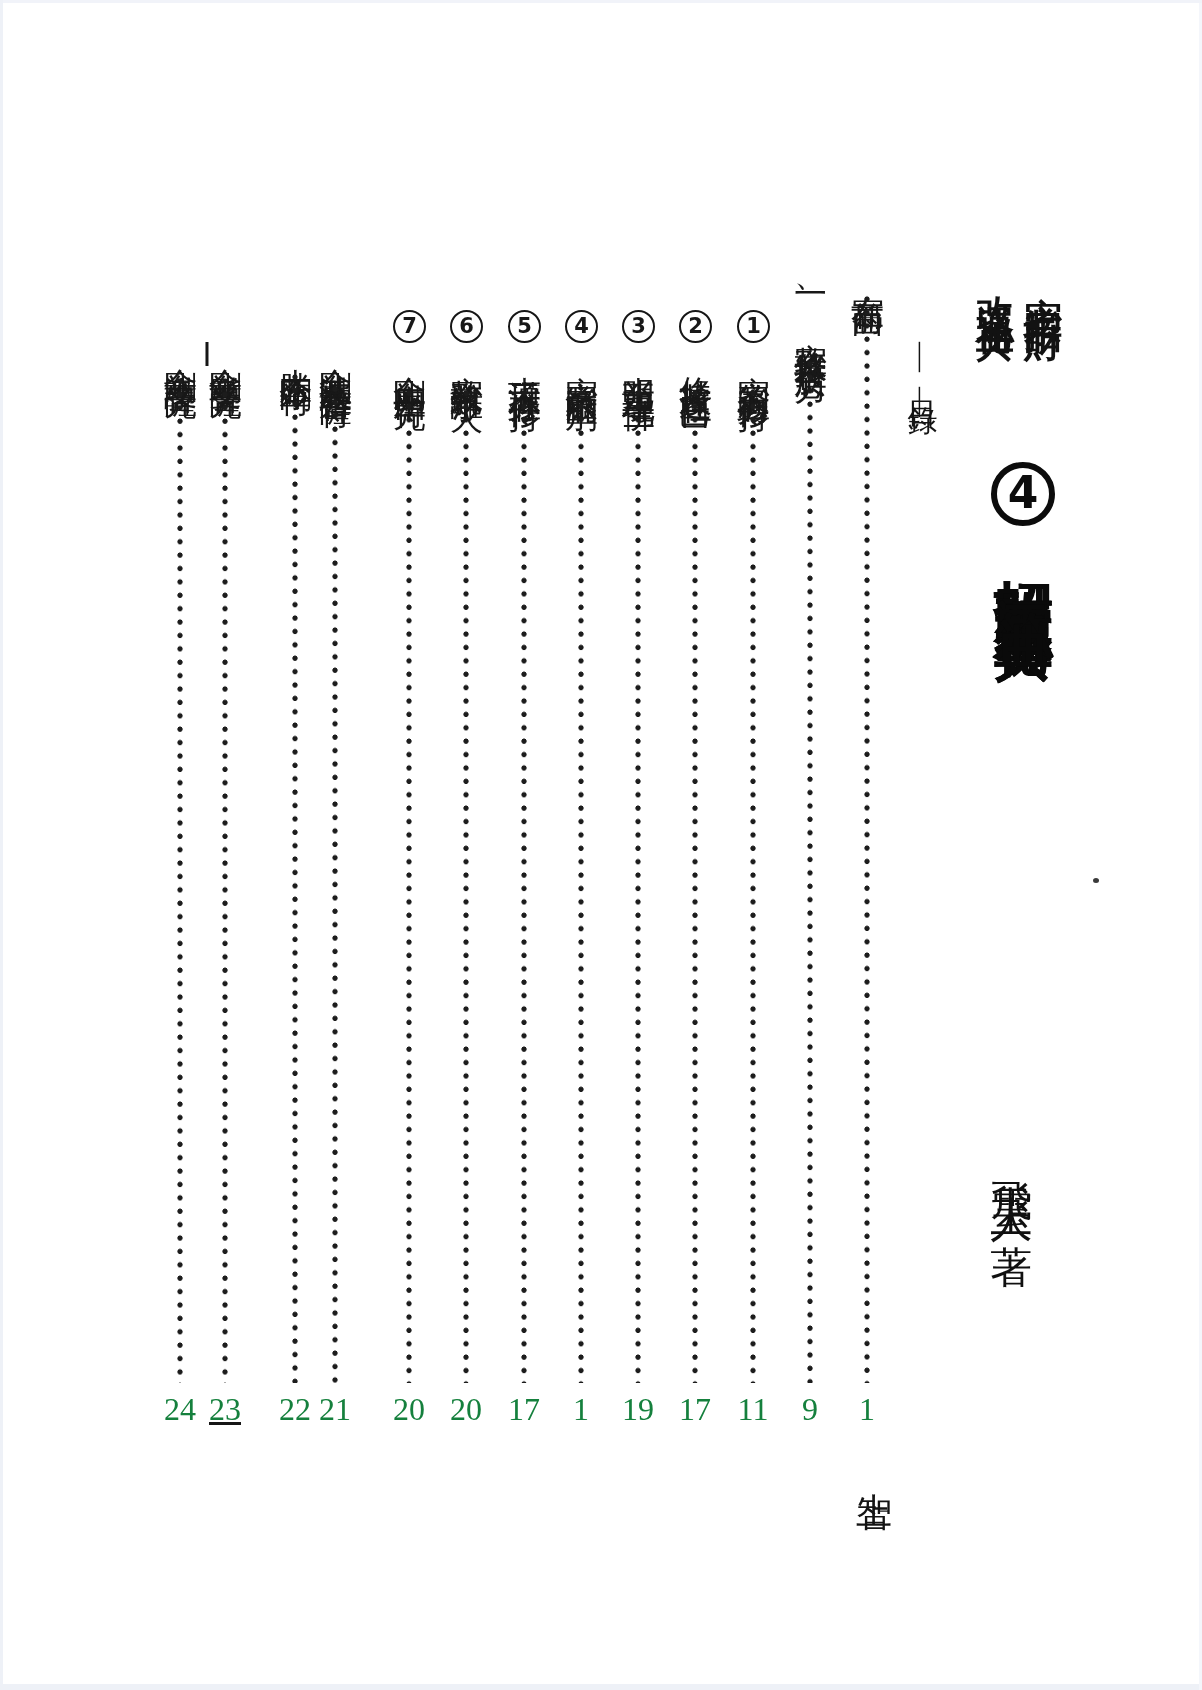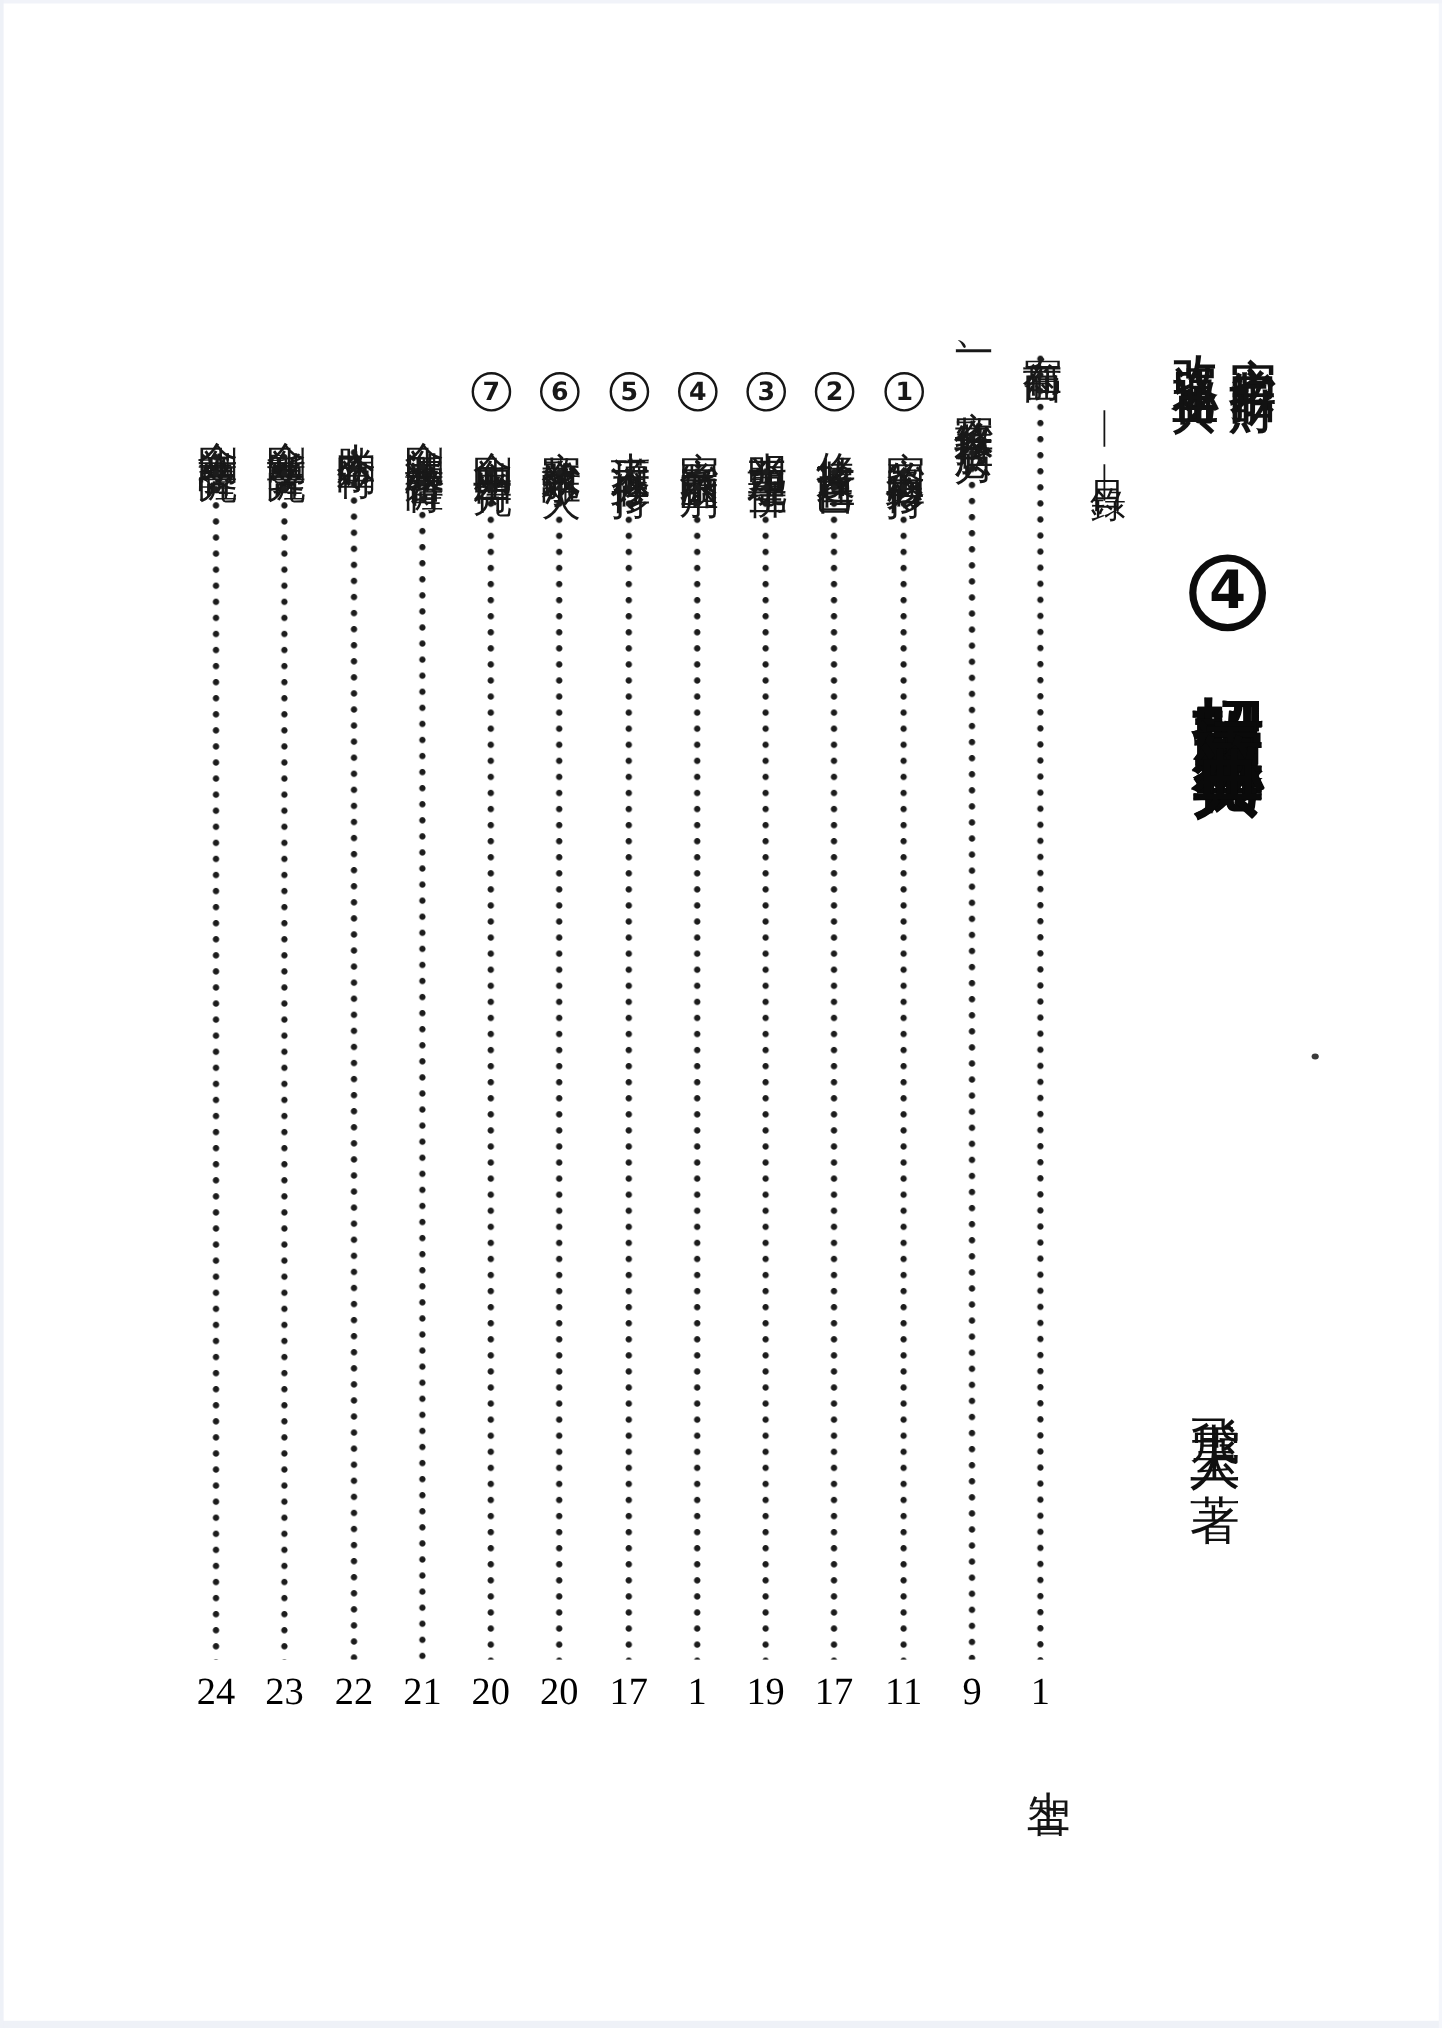--- a/index.html
+++ b/index.html
@@ -121,21 +121,21 @@
     background-image: radial-gradient(circle at 3px 5px, #1c1c1c 2.25px, rgba(0,0,0,0) 3px);
     background-size: 6px 13.4px;
     background-repeat: repeat-y;
   }
   .toc-entry-page {
     flex: 0 0 auto;
     writing-mode: horizontal-tb;
     font-size: 32px;
     line-height: 34px;
     height: 34px;
-    color: #000000;
+    color: #15803d;
     font-family: "Liberation Serif", "DejaVu Serif", serif;
   }
   .speck {
     position: absolute;
     width: 6px;
     height: 5px;
     border-radius: 50%;
     background: #3a3a3a;
   }
 </style>
@@ -201,31 +201,31 @@
       <div class="toc-entry" style="left: 437px; top: 310px; height: 1116px;">
       <div class="toc-entry-label"><span class="toc-circ">6</span>密教脫離不了火</div>
       <div class="dotted-leader"></div>
       <div class="toc-entry-page">20</div>
     </div>
       <div class="toc-entry" style="left: 380px; top: 310px; height: 1116px;">
       <div class="toc-entry-label"><span class="toc-circ">7</span>金剛座十四符咒</div>
       <div class="dotted-leader"></div>
       <div class="toc-entry-page">20</div>
     </div>
-      <div class="toc-entry" style="left: 323px; top: 342px; height: 1084px;">
+      <div class="toc-entry" style="left: 306px; top: 342px; height: 1084px;">
       <div class="toc-entry-label">金剛波羅密菩薩符</div>
       <div class="dotted-leader"></div>
       <div class="toc-entry-page">21</div>
     </div>
       <div class="toc-entry" style="left: 266px; top: 342px; height: 1084px; text-align: right;">
       <div class="toc-entry-label">大勝金剛符</div>
       <div class="dotted-leader"></div>
       <div class="toc-entry-page">22</div>
     </div>
-      <div class="toc-entry" style="left: 208px; top: 342px; height: 1084px;">
+      <div class="toc-entry" style="left: 196px; top: 342px; height: 1084px; text-decoration: underline;">
       <div class="toc-entry-label">金剛鬘菩薩咒</div>
       <div class="dotted-leader"></div>
       <div class="toc-entry-page">23</div>
     </div>
       <div class="toc-entry" style="left: 151px; top: 342px; height: 1084px;">
       <div class="toc-entry-label">金剛護菩薩咒</div>
       <div class="dotted-leader"></div>
       <div class="toc-entry-page">24</div>
     </div>
     </div>

